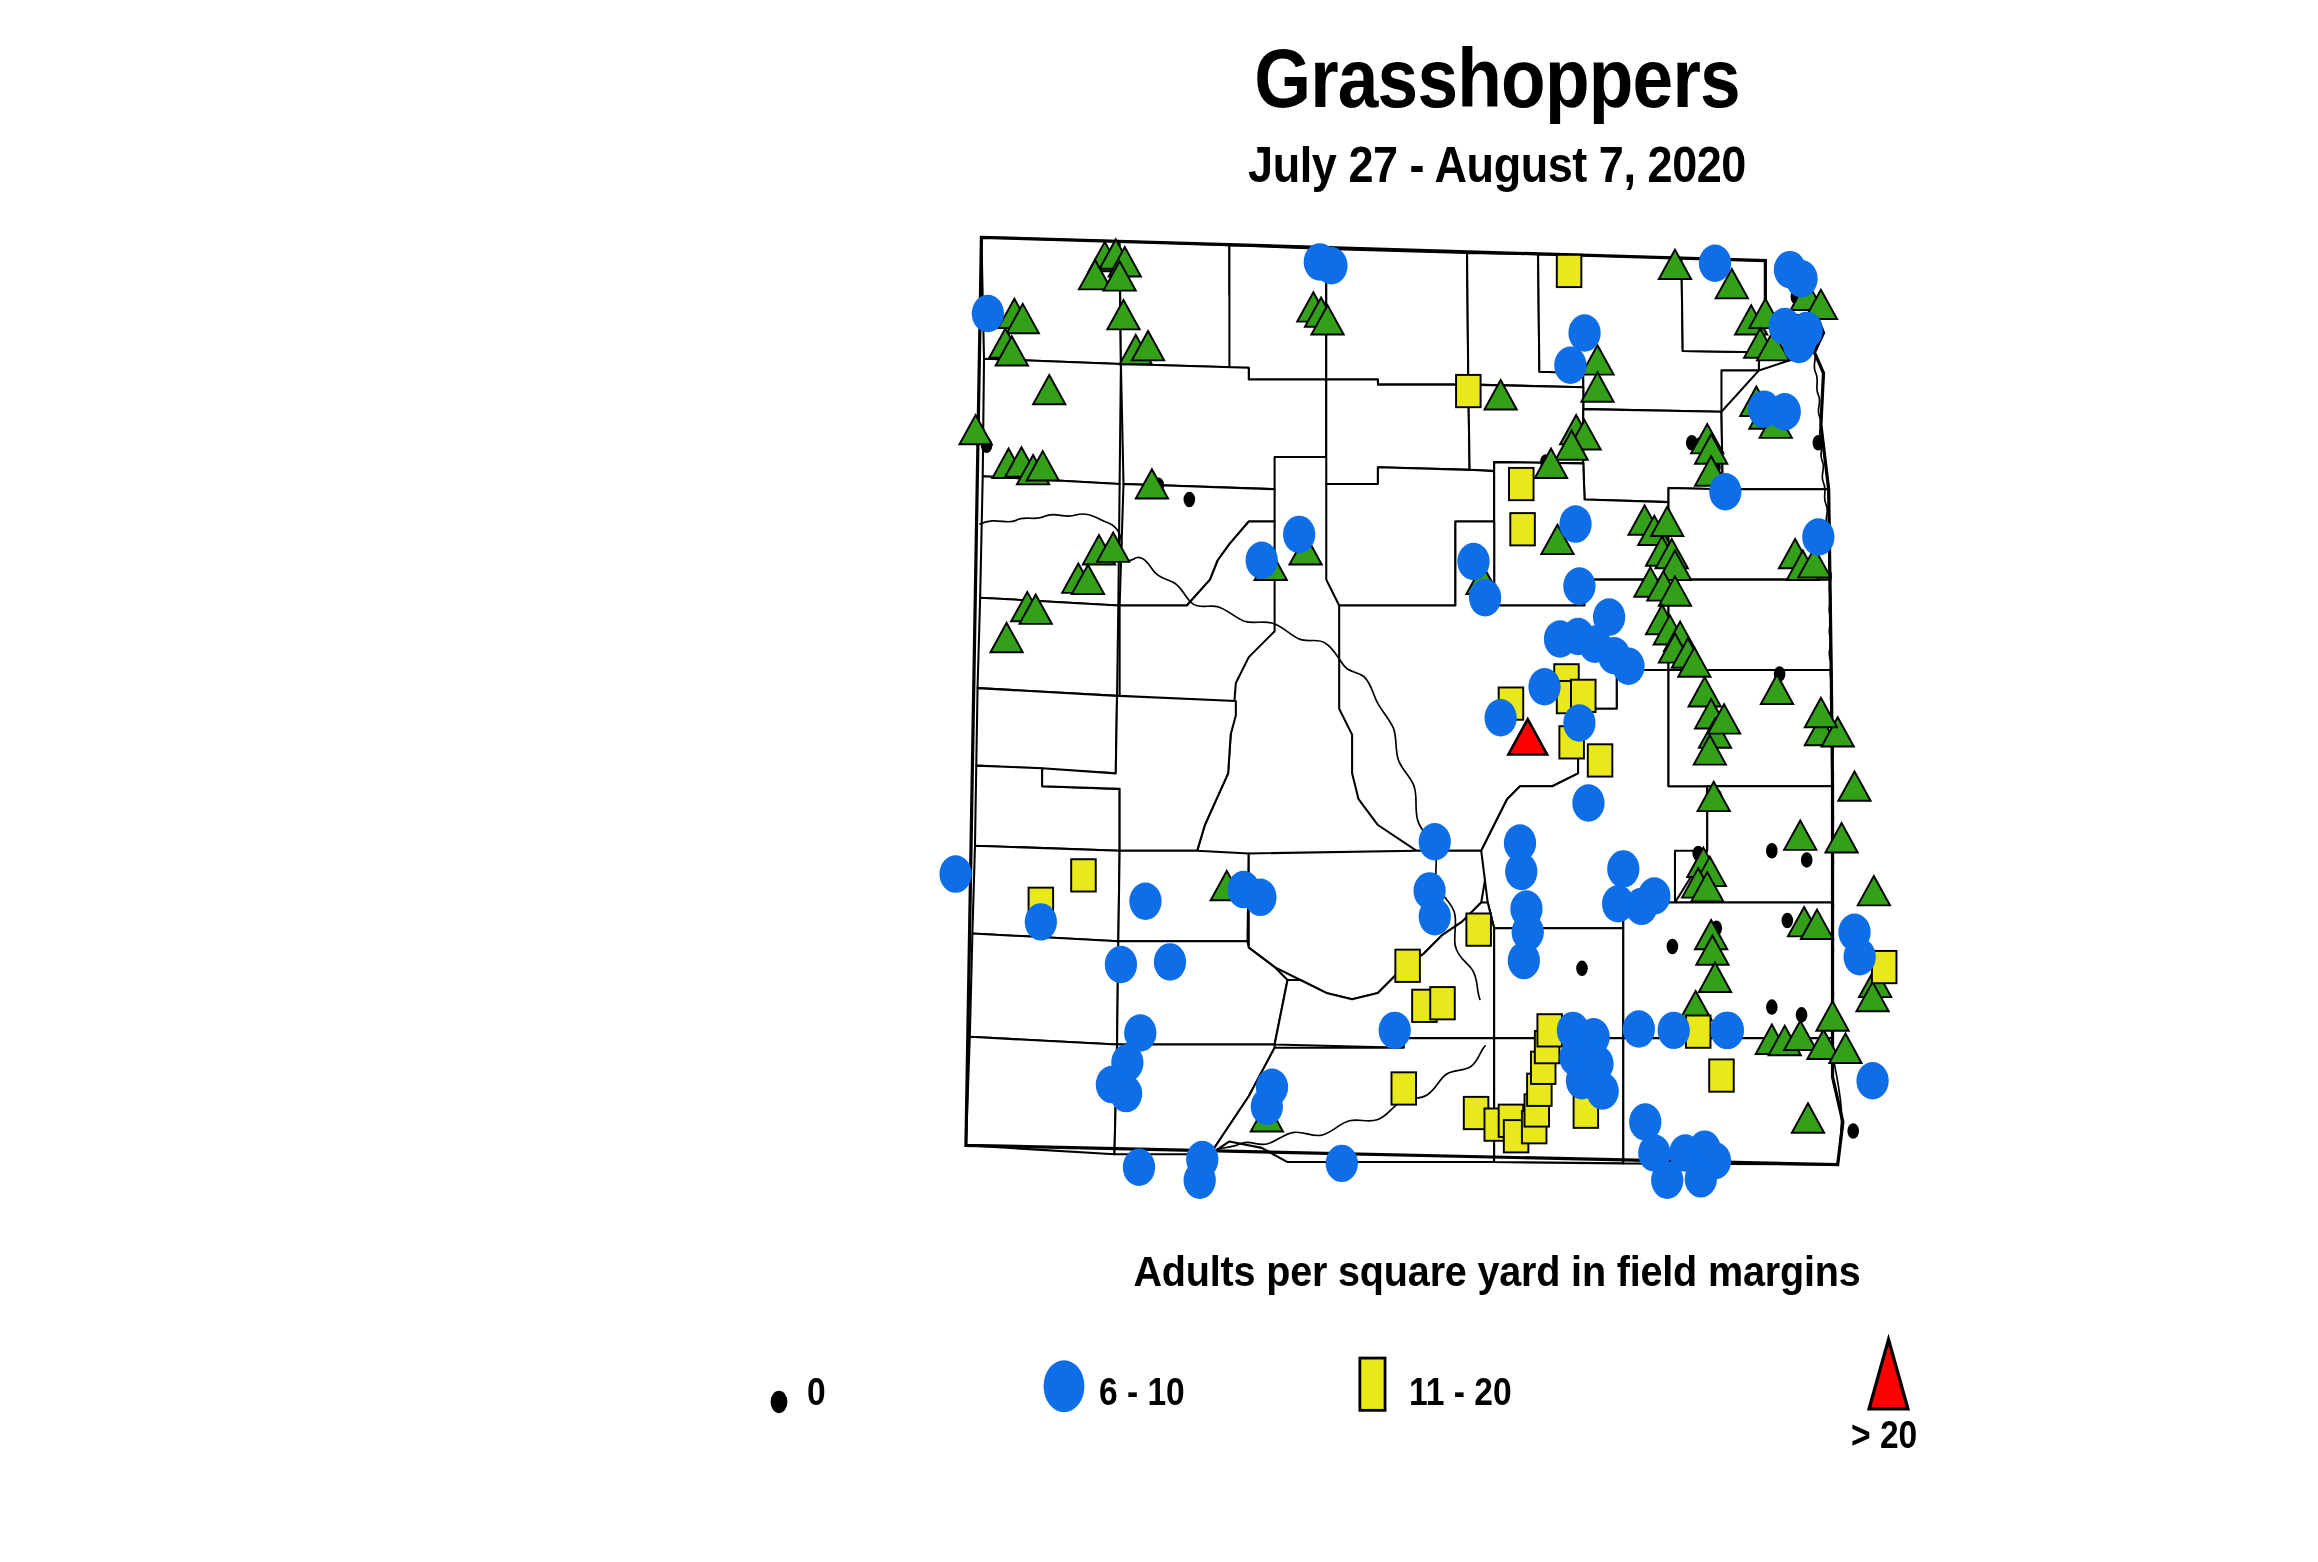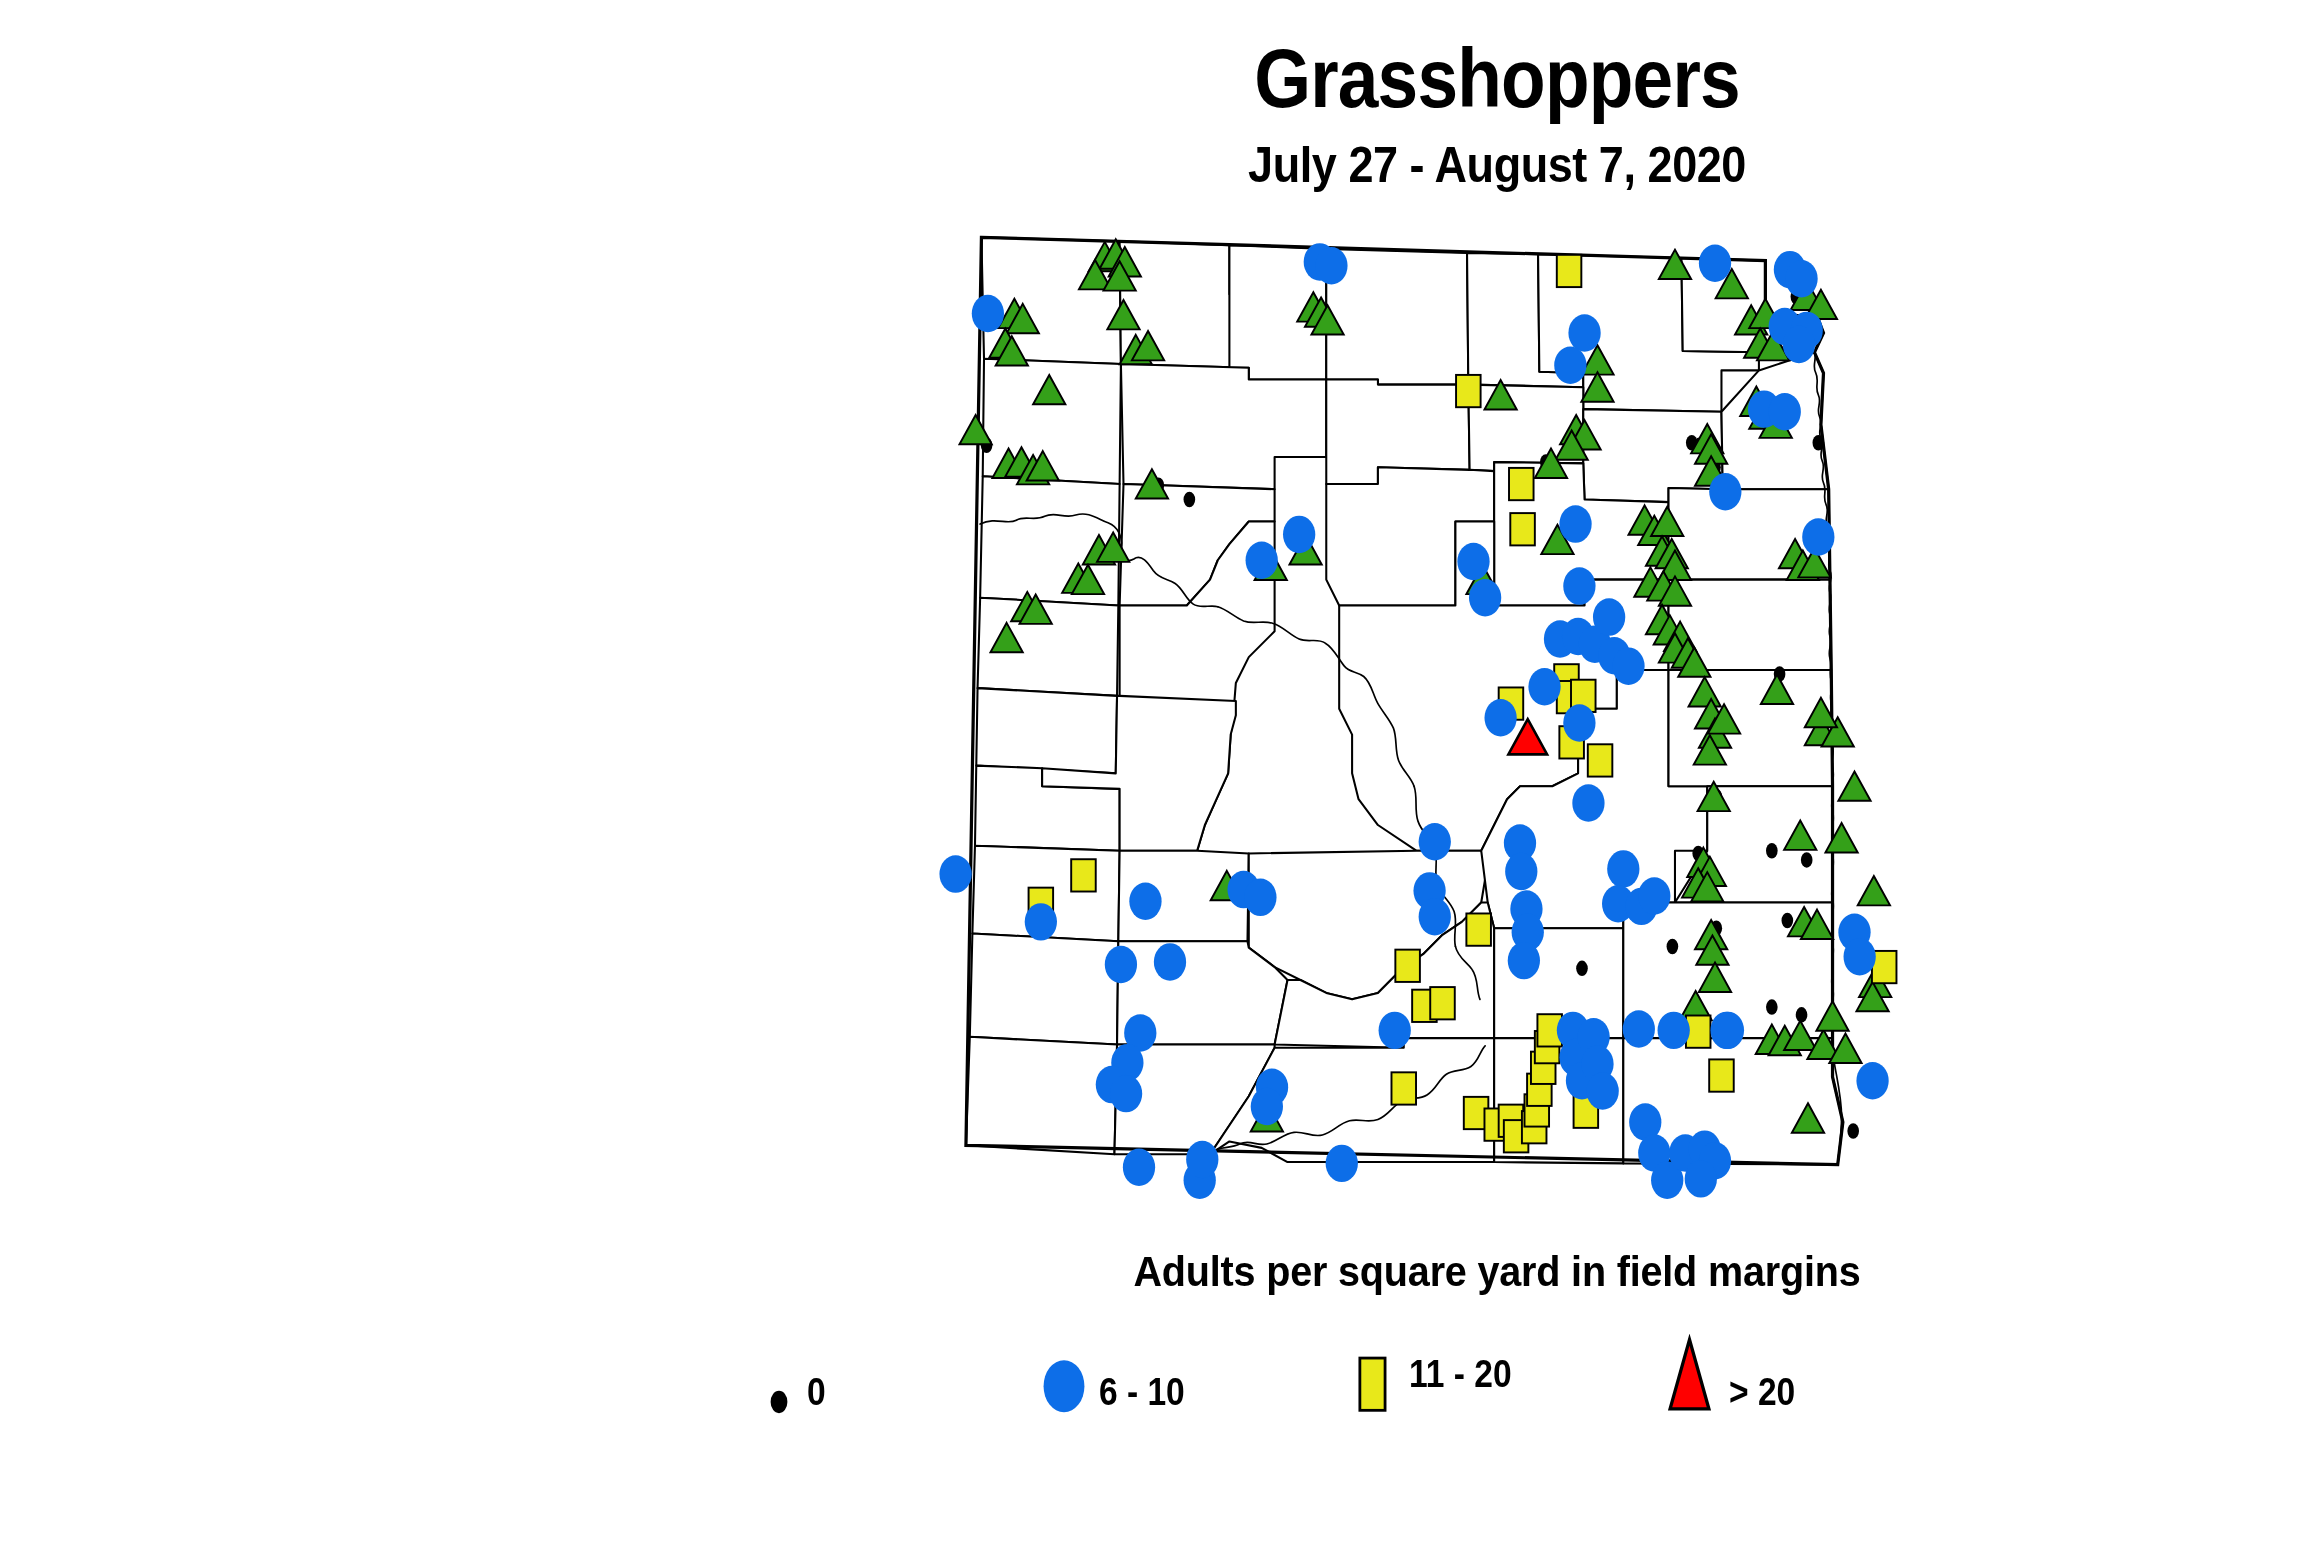--- a/index.html
+++ b/index.html
@@ -475,30 +475,30 @@
 
     <div class="legend-item" style="width:306px;text-align:right;">
       <span class="legend-sym" style="width:70px;">
         <svg width="56" height="65" viewBox="0 0 120 140">
             <ellipse cx="60" cy="78" rx="44" ry="56" fill="#0D6EE8"></ellipse>
           </svg>
       </span>
       <span class="legend-label">6 - 10</span>
     </div>
 
-    <div class="legend-item" style="width:315px;align-items:center;">
+    <div class="legend-item" style="width:315px;">
       <span class="legend-sym" style="width:74px;">
         <svg width="56" height="70" viewBox="0 0 120 150">
             <rect x="34" y="28" width="54" height="112" fill="#E8E81A" stroke="#000000" stroke-width="6"></rect>
           </svg>
       </span>
       <span class="legend-label">11 - 20</span>
     </div>
 
-    <div class="legend-item" style="width:278px;">
+    <div class="legend-item" style="width:278px;flex-direction:column;">
       <span class="legend-sym" style="width:79px;">
         <svg width="65" height="81" viewBox="0 0 140 175">
             <polygon points="70,12 112,162 28,162" fill="#FF0000" stroke="#000000" stroke-width="7"></polygon>
           </svg>
       </span>
       <span class="legend-label">&gt; 20</span>
     </div>
 
   </div>
 

